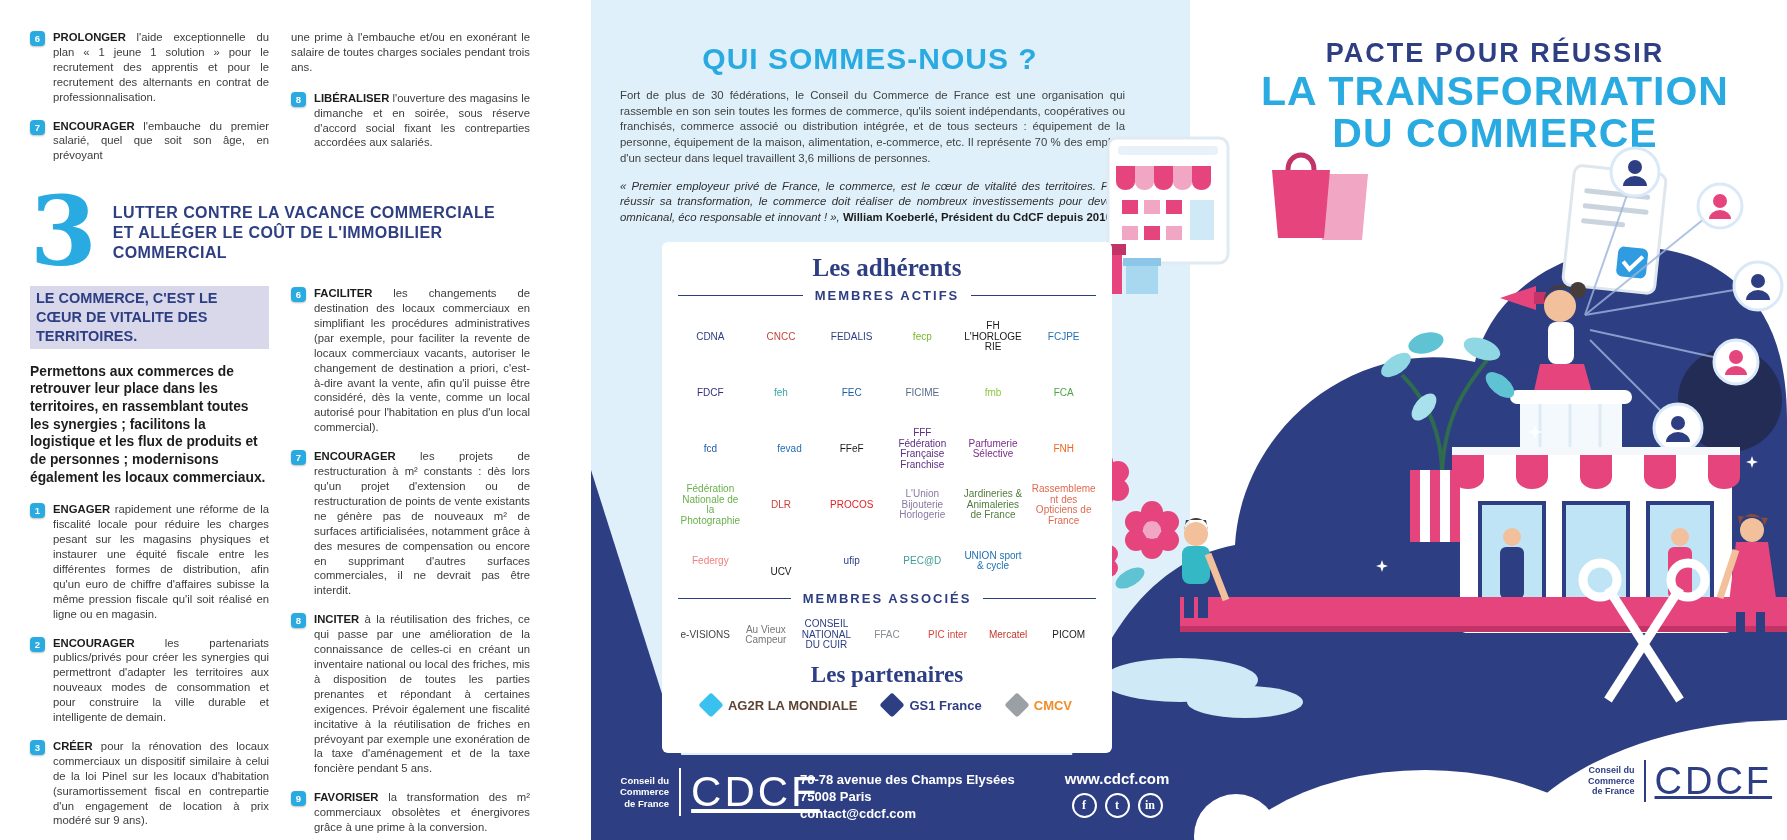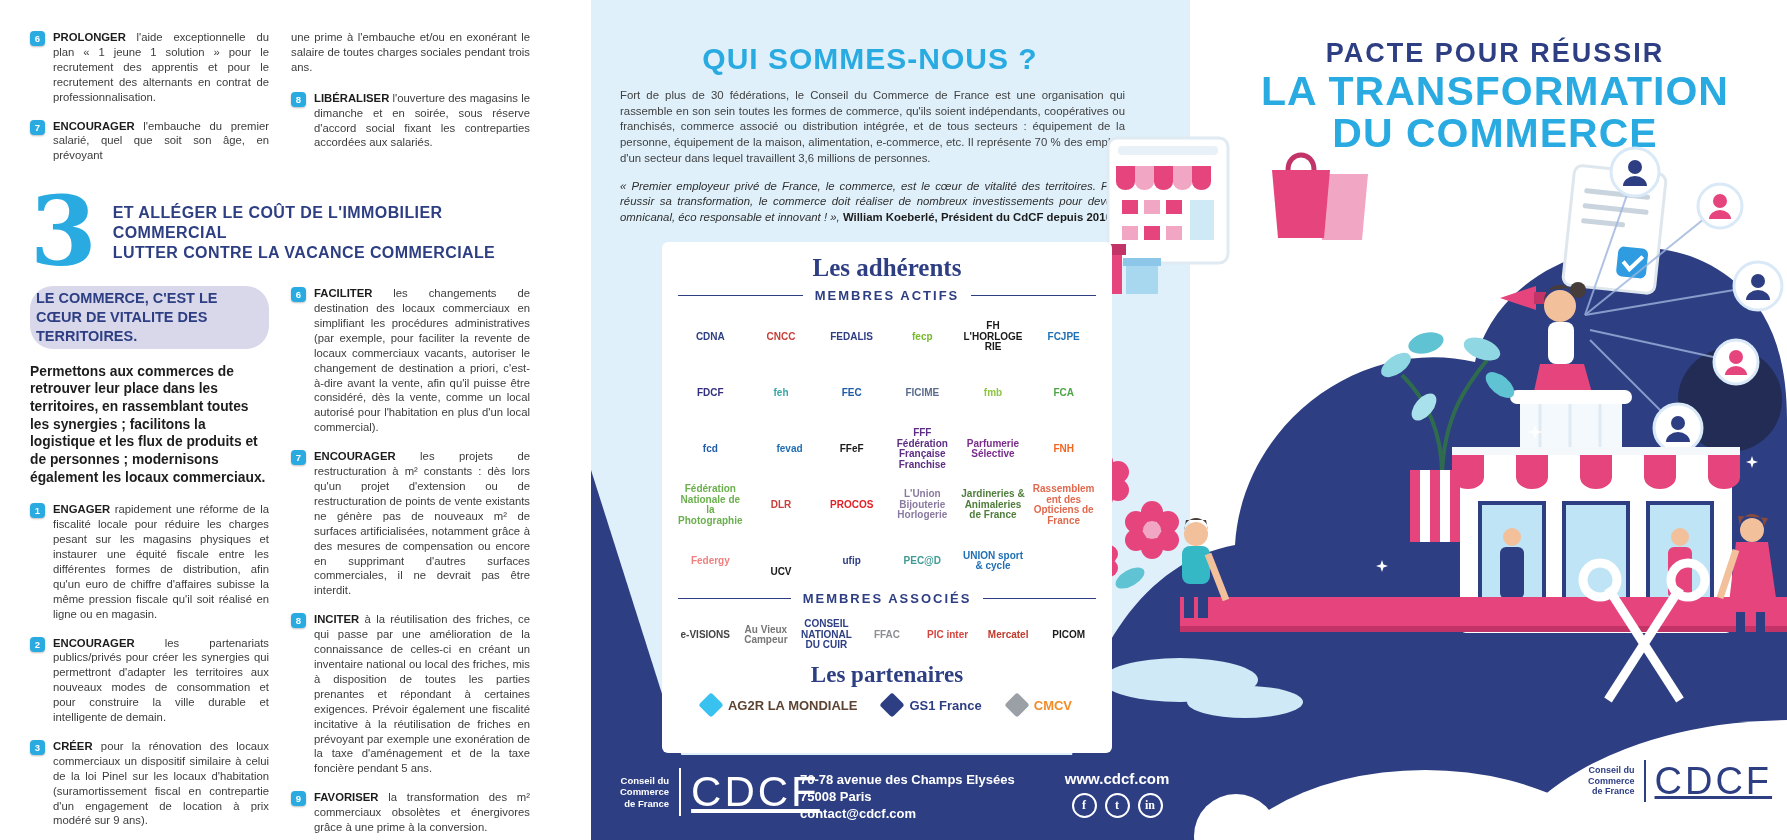--- a/index.html
+++ b/index.html
@@ -14,21 +14,21 @@
   .item{position:relative;padding-left:23px;margin:0 0 14px 0;font-size:11.3px;line-height:1.32;color:#3c3c3c;text-align:justify;}
   .item .badge{position:absolute;left:0;top:1px;width:15px;height:15px;border-radius:4px;background:#29abe2;
                color:#fff;font-weight:bold;font-size:9.5px;line-height:15px;text-align:center;box-shadow:0 1px 2px rgba(0,0,0,.25);}
   .item .kw{color:#1c1c1c;font-weight:bold;}
   .item .kw::after{content:" ";}
   .cont{margin:0 0 16px 0;font-size:11.3px;line-height:1.32;color:#3c3c3c;text-align:justify;}
   .section-head{display:flex;align-items:center;gap:16px;margin:18px 0 16px 0;}
   .big-num{font-family:"DejaVu Serif",serif;font-weight:bold;font-size:96px;line-height:.78;color:#29abe2;}
   .sec-title{font-size:16px;font-weight:800;color:#2d3e83;letter-spacing:.4px;line-height:1.25;}
   .highlight{display:inline-block;background:#d9d8eb;color:#2d3e83;font-weight:800;font-size:14.5px;
-             line-height:1.3;padding:3px 6px;margin-bottom:14px;max-width:230px;border-radius:23px;}
+             line-height:1.3;padding:3px 6px;margin-bottom:14px;max-width:230px;}
   .intro{font-size:13.8px;font-weight:800;color:#1d1d1d;line-height:1.28;margin:0 0 16px 0;}
 
   
   .panel-mid{position:absolute;left:591px;top:0;width:599px;height:840px;background:#dff0fa;}
   .mid-wedge{position:absolute;left:591px;top:470px;width:92px;height:290px;background:#2d3e82;
              clip-path:polygon(0 0,100% 100%,0 100%);z-index:1;}
   .mid-title{position:absolute;left:600px;top:42px;width:540px;text-align:center;
              font-size:30px;font-weight:800;color:#29abe2;letter-spacing:1px;z-index:2;}
   .mid-text{position:absolute;left:620px;top:88px;width:505px;z-index:2;}
   .mid-text p{margin:0 0 12px 0;font-size:11.4px;line-height:1.38;color:#3f3f3f;text-align:justify;}
@@ -38,21 +38,21 @@
   .adh-card{position:absolute;left:662px;top:242px;width:450px;height:511px;background:#fff;border-radius:6px;
             z-index:3;padding:10px 16px;box-sizing:border-box;}
   .adh-title{font-family:"Liberation Serif",serif;font-weight:bold;font-size:25px;color:#2d3e83;text-align:center;margin:2px 0 6px 0;}
   .divider{display:flex;align-items:center;gap:12px;margin:4px 0 8px 0;}
   .divider .line{flex:1;height:1.5px;background:#2d3e83;}
   .divider .dlabel{font-size:13px;font-weight:600;letter-spacing:2px;color:#2d3e83;white-space:nowrap;}
   .logo-grid{display:grid;grid-template-columns:repeat(6,1fr);gap:4px 6px;}
   .logo-grid.assoc{grid-template-columns:repeat(7,1fr);}
   .logo-tile{height:52px;display:flex;align-items:center;justify-content:center;text-align:center;overflow:hidden;}
   .logo-grid.assoc .logo-tile{height:42px;}
-  .logo-text{font-weight:bold;font-size:10px;line-height:1.05;word-break:break-word;}
+  .logo-text{font-weight:normal;font-size:10px;line-height:1.05;word-break:break-word;}
   .part-title{font-family:"Liberation Serif",serif;font-weight:bold;font-size:23px;color:#2d3e83;text-align:center;margin:6px 0 8px 0;}
   .part-row{display:flex;justify-content:center;align-items:center;gap:26px;}
   .part-item{display:flex;align-items:center;gap:8px;}
   .p-icon{width:18px;height:18px;transform:rotate(45deg);border-radius:3px;flex:0 0 auto;}
   .p-label{font-weight:bold;font-size:13px;}
 
   
   .footer-band{position:absolute;left:591px;top:755px;width:599px;height:85px;background:#2d3e82;z-index:2;}
   .footer-brand{position:absolute;left:620px;top:768px;display:flex;align-items:center;gap:10px;z-index:4;color:#fff;}
   .fb-small{font-size:9.5px;line-height:1.2;text-align:right;white-space:pre-line;font-weight:600;}
@@ -105,22 +105,22 @@
                 <span class="badge">8</span>
                 <span class="kw">LIBÉRALISER</span><span>l'ouverture des magasins le dimanche et en soirée, sous réserve d'accord social fixant les contreparties accordées aux salariés.</span>
               </div>
             </div>
         </div>
       </div>
 
       <div class="section-head">
         <div class="big-num">3</div>
         <div>
+          <div class="sec-title">LUTTER CONTRE LA VACANCE COMMERCIALE</div>
           <div class="sec-title">ET ALLÉGER LE COÛT DE L'IMMOBILIER COMMERCIAL</div>
-          <div class="sec-title">LUTTER CONTRE LA VACANCE COMMERCIALE</div>
         </div>
       </div>
 
       <div class="two-col">
         <div class="col">
           <span class="highlight">LE COMMERCE, C'EST LE CŒUR DE VITALITE DES TERRITOIRES.</span>
           <p class="intro">Permettons aux commerces de retrouver leur place dans les territoires, en rassemblant toutes les synergies ; facilitons la logistique et les flux de produits et de personnes ; modernisons également les locaux commerciaux.</p>
           <div>
 
               <div class="item">

